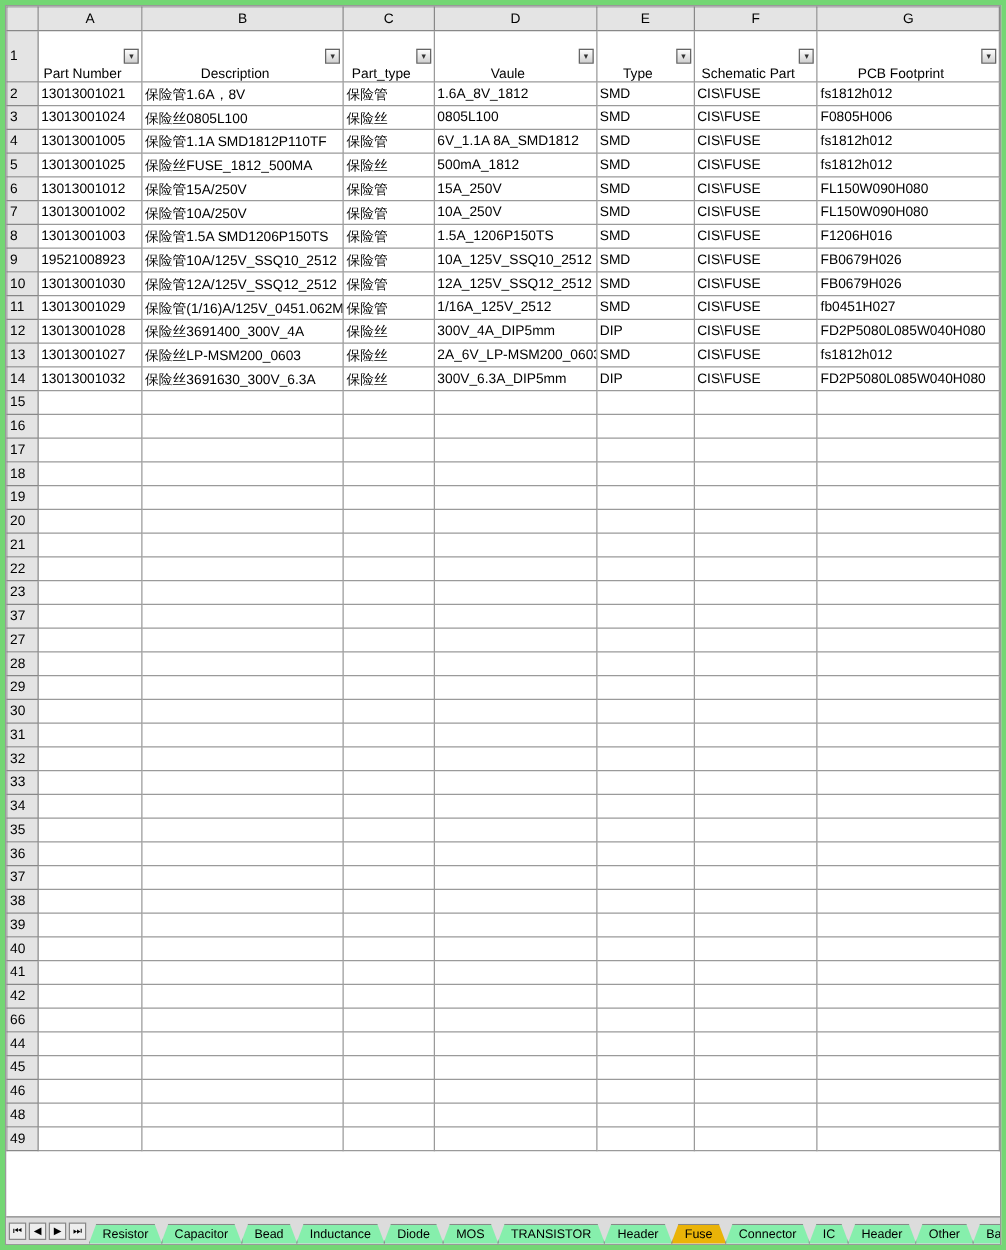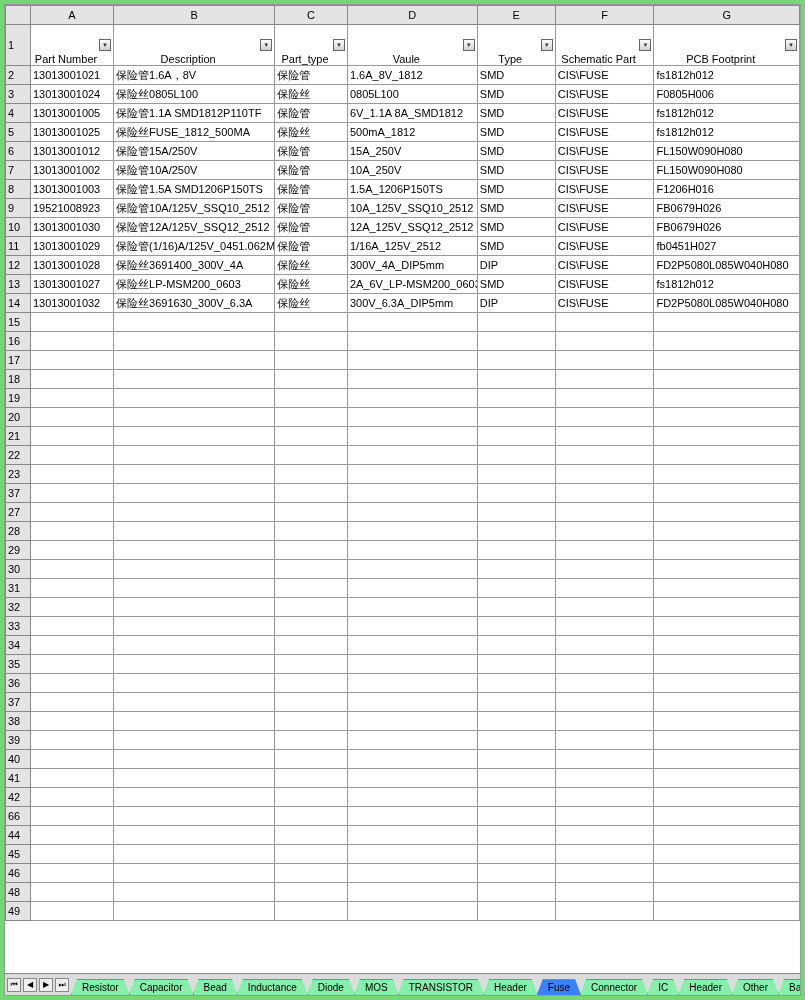--- a/index.html
+++ b/index.html
@@ -122,21 +122,21 @@
   background: #86efac;
   border: 1px solid #888;
   border-bottom: none;
   margin-right: -1px;
   cursor: pointer;
   position: relative;
   clip-path: polygon(6px 0, calc(100% - 6px) 0, 100% 100%, 0 100%);
   padding-left:10px; padding-right:10px;
 }
 .tab.active {
-  background: #3b82f6;
+  background: #eab308;
   z-index: 1;
 }
 </style>
 </head>
 <body>
 
 <div class="workbook">
   <div class="grid-area">
     <table>
       <colgroup>

